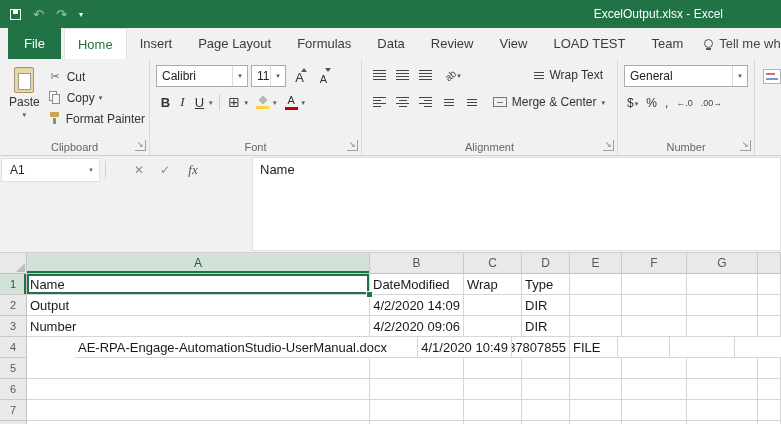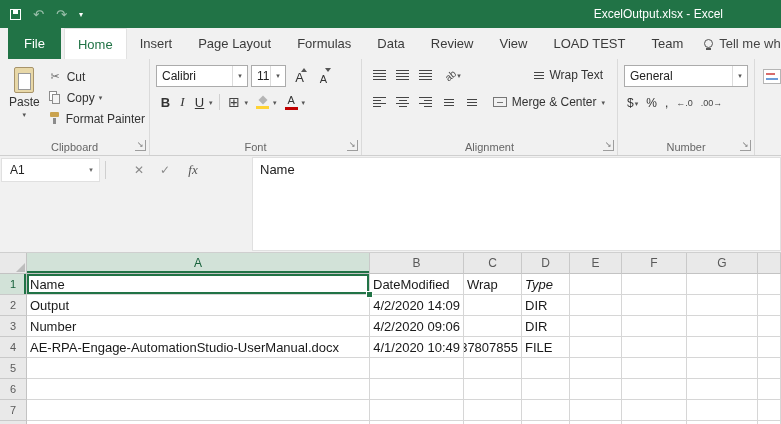--- a/index.html
+++ b/index.html
@@ -394,21 +394,21 @@
           <div class="colhdr" style="width: 71px;">G</div>
           <div class="colhdr" style="width: 23px;"></div>
         </div>
     </div>
     <div class="gbody">
         <div class="grow">
           <div class="rowhdr sel">1</div>
           <div class="cell selected" style="width: 343px;">Name<span class="fillhandle"></span></div>
           <div class="cell" style="width: 94px;">DateModified</div>
           <div class="cell" style="width: 58px;">Wrap</div>
-          <div class="cell" style="width: 48px; font-style: italic;">Type</div>
+          <div class="cell" style="width: 48px;">Type</div>
           <div class="cell" style="width: 52px;"></div>
           <div class="cell" style="width: 65px;"></div>
           <div class="cell" style="width: 71px;"></div>
           <div class="cell" style="width: 23px;"></div>
         </div>
         <div class="grow">
           <div class="rowhdr">2</div>
           <div class="cell" style="width: 343px;">Output</div>
           <div class="cell right" style="width: 94px;">4/2/2020 14:09</div>
           <div class="cell" style="width: 58px;"></div>
@@ -424,21 +424,21 @@
           <div class="cell right" style="width: 94px;">4/2/2020 09:06</div>
           <div class="cell" style="width: 58px;"></div>
           <div class="cell" style="width: 48px;">DIR</div>
           <div class="cell" style="width: 52px;"></div>
           <div class="cell" style="width: 65px;"></div>
           <div class="cell" style="width: 71px;"></div>
           <div class="cell" style="width: 23px;"></div>
         </div>
         <div class="grow">
           <div class="rowhdr">4</div>
-          <div class="cell" style="width: 343px;">AE-RPA-Engage-AutomationStudio-UserManual.docx</div>
+          <div class="cell" style="width: 343px; margin-left: 48px;">AE-RPA-Engage-AutomationStudio-UserManual.docx</div>
           <div class="cell right" style="width: 94px;">4/1/2020 10:49</div>
           <div class="cell right" style="width: 58px;">37807855</div>
           <div class="cell" style="width: 48px;">FILE</div>
           <div class="cell" style="width: 52px;"></div>
           <div class="cell" style="width: 65px;"></div>
           <div class="cell" style="width: 71px;"></div>
           <div class="cell" style="width: 23px;"></div>
         </div>
         <div class="grow">
           <div class="rowhdr">5</div>

